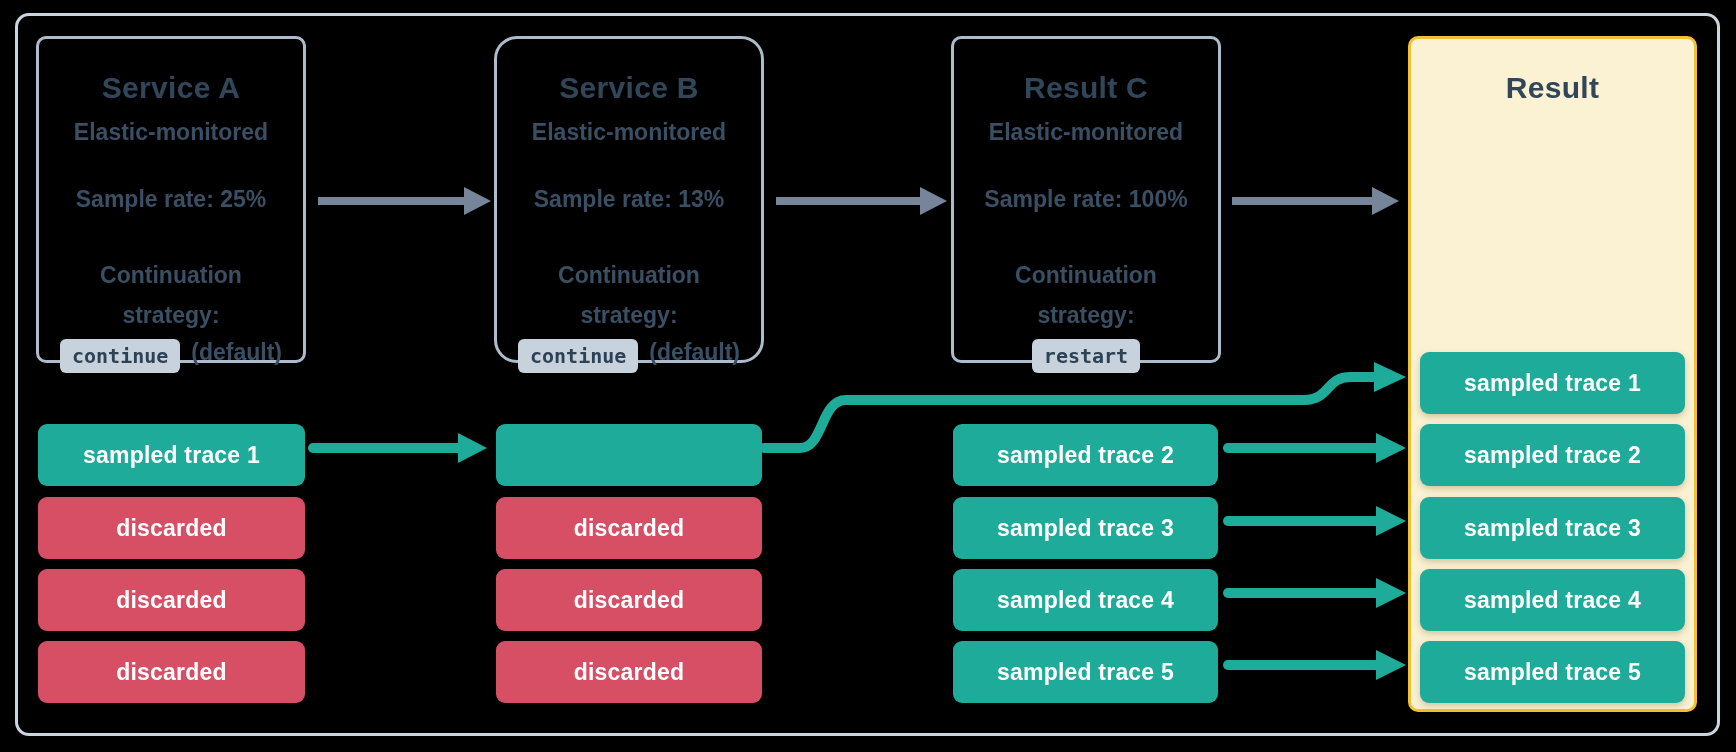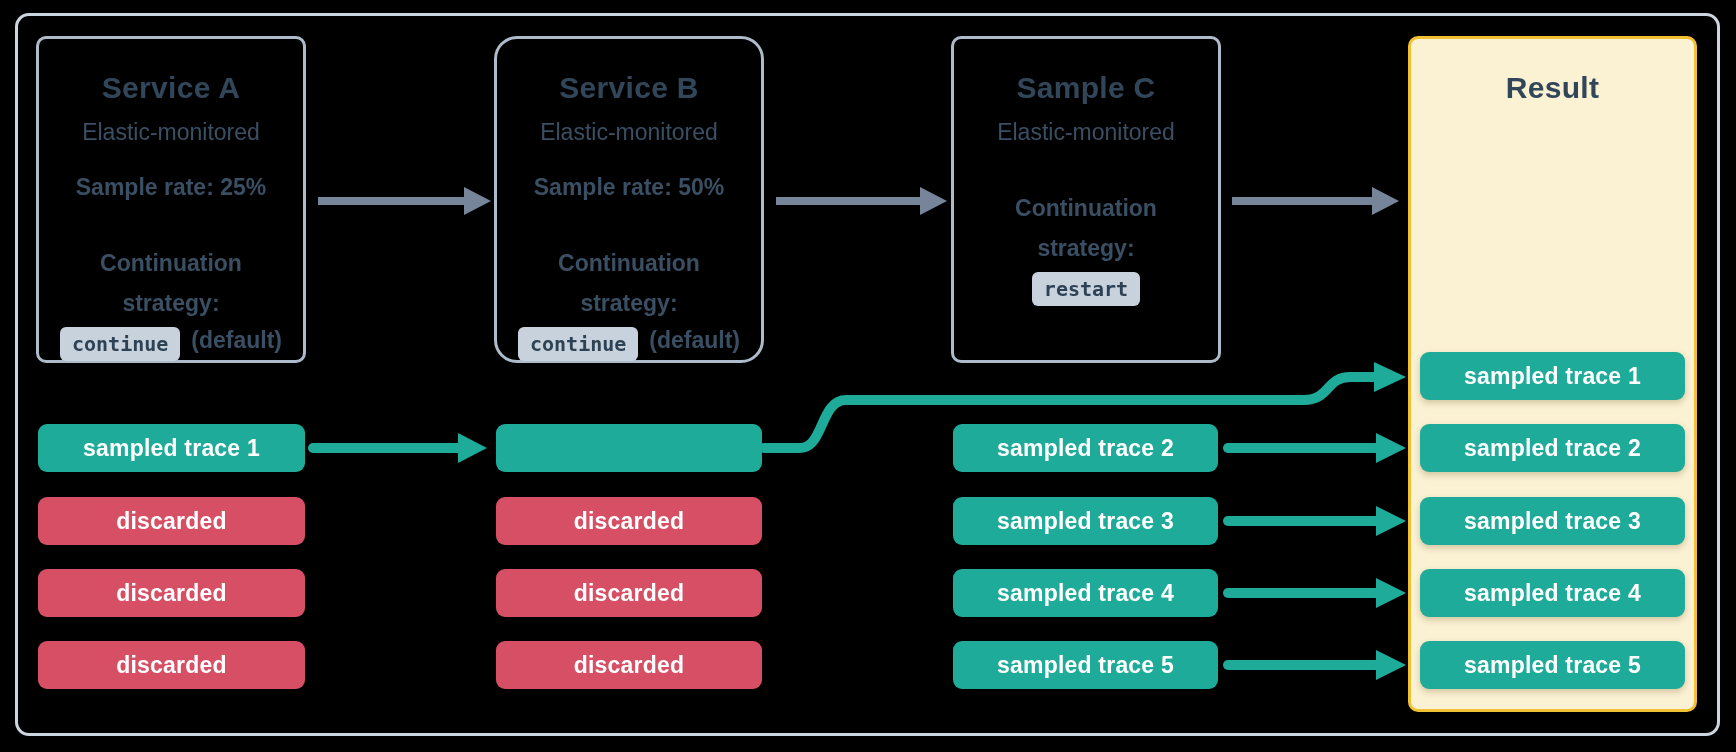--- a/index.html
+++ b/index.html
@@ -17,22 +17,22 @@
     border:3px solid #aebbca; border-radius:10px;
     display:flex; flex-direction:column; align-items:center;
   }
   .service-box.a { left:36px; }
   .service-box.b { left:494px;border-radius:23px; }
   .service-box.c { left:951px; }
   .service-title {
     margin-top:32px; font-size:30px; font-weight:700; color:#32465a;
     letter-spacing:0.3px;
   }
-  .service-subtitle { margin-top:14px; font-size:23px; font-weight:400; color:#3a4f63; }
-  .service-sample   { margin-top:28px; font-size:23px; font-weight:600; color:#3a4f63; }
+  .service-subtitle { margin-top:14px; font-size:23px; font-weight:700; color:#3a4f63; }
+  .service-sample   { margin-top:40px; font-size:23px; font-weight:600; color:#3a4f63; }
   .service-strategy {
     margin-top:42px; font-size:23px; font-weight:600; color:#3a4f63;
     max-width:152px; text-align:center; line-height:40px;
   }
   .strategy-row {
     margin-top:4px; display:flex; align-items:flex-start; gap:11px; height:36px;
   }
   .code-chip {
     background:#c8d2dc; color:#2e4255; border-radius:6px;
     font-family:"DejaVu Sans Mono", monospace; font-size:20px; font-weight:600;
@@ -45,21 +45,21 @@
     position:absolute; left:1408px; top:36px; width:283px; height:670px;
     background:#fbf1d3; border:3px solid #f2c033; border-radius:10px;
     display:flex; justify-content:center;
   }
   .result-title {
     margin-top:32px; font-size:30px; font-weight:700; color:#32465a;
     letter-spacing:0.3px;
   }
 
   .chip {
-    position:absolute; height:48px; border-radius:9px;
+    position:absolute; height:62px; border-radius:9px;
     display:flex; align-items:center; justify-content:center;
     color:#ffffff; font-size:23px; font-weight:600; letter-spacing:0.2px;
   }
   .chip.teal { background:#1fab99; }
   .chip.red  { background:#d64f64; }
   .chip.shadow { box-shadow:0 3px 6px rgba(90,70,10,0.25); }
 
   .col-a { left:38px;  width:267px; }
   .col-b { left:496px; width:266px; }
   .col-c { left:953px; width:265px; }
@@ -89,31 +89,32 @@
     <div class="service-strategy">Continuation strategy:</div>
     <div class="strategy-row">
       <span class="code-chip">continue</span>
       <span class="strategy-note">(default)</span>
     </div>
   </div>
 
   <div class="service-box b">
     <div class="service-title">Service B</div>
     <div class="service-subtitle">Elastic-monitored</div>
-    <div class="service-sample">Sample rate: 50%</div>
+    <div class="service-sample">Sample rate: 13%</div>
     <div class="service-strategy">Continuation strategy:</div>
     <div class="strategy-row">
       <span class="code-chip">continue</span>
       <span class="strategy-note">(default)</span>
     </div>
   </div>
 
   <div class="service-box c">
-    <div class="service-title">Sample C</div>
+    <div class="service-title">Result C</div>
     <div class="service-subtitle">Elastic-monitored</div>
+    <div class="service-sample">Sample rate: 100%</div>
     <div class="service-strategy">Continuation strategy:</div>
     <div class="strategy-row">
       <span class="code-chip">restart</span>
 
     </div>
   </div>
 
   <div class="result-box">
     <div class="result-title">Result</div>
   </div>

